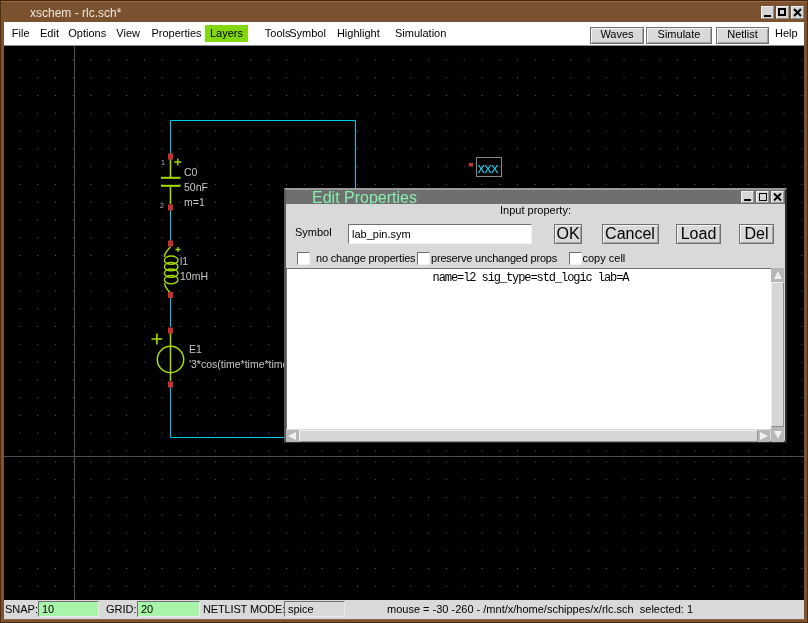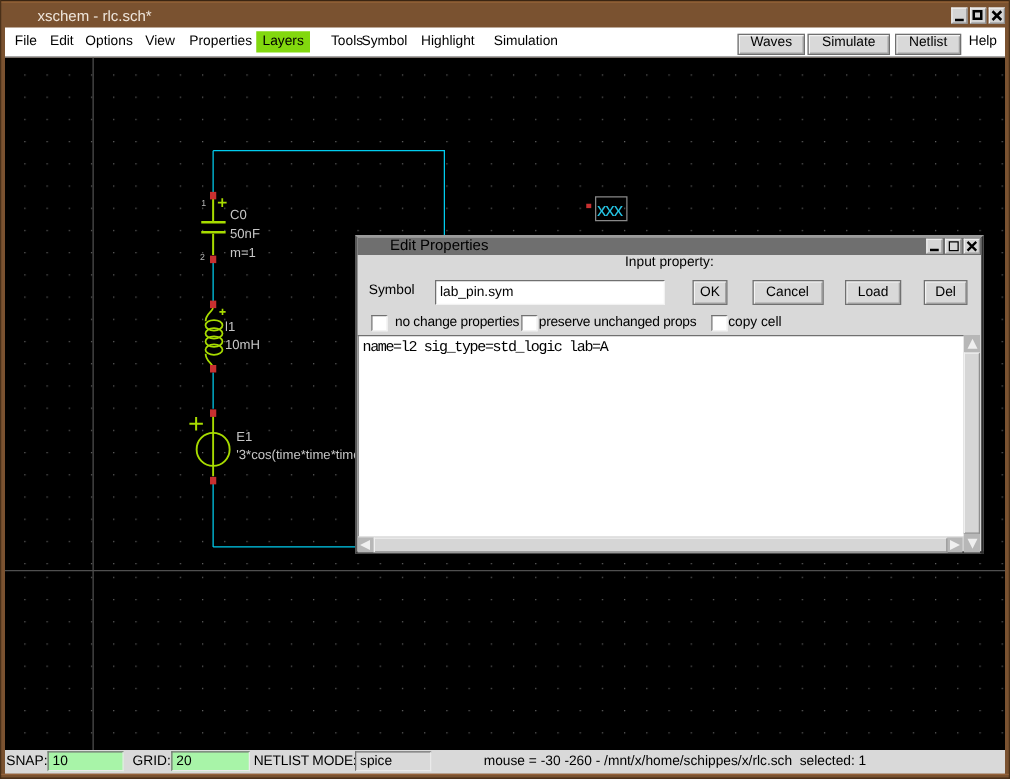--- a/index.html
+++ b/index.html
@@ -21,25 +21,25 @@
         box-shadow:inset 1px 1px 0 #f4f4f4, inset -1px -1px 0 #a3a3a3;}
   
   #statusbar{left:4px;top:600px;width:800px;height:19px;background:#d9d9d9;font-size:11px;color:#000;}
   .sent{position:absolute;top:1px;height:16px;box-sizing:border-box;font-size:11px;line-height:14px;
         border:1px solid;border-color:#707070 #eaeaea #eaeaea #707070;padding:0 3px;}
   .slab{position:absolute;top:3px;font-size:11px;}
   
   #dlg{left:284px;top:188px;width:503px;height:255px;background:#d9d9d9;box-sizing:border-box;
        border:2px solid;border-color:#9b9b9b #2d2d2d #2d2d2d #585858;font-size:11px;color:#000;}
   #dlgtitle{left:0px;top:0px;width:499px;height:13.5px;background:#6f6f6f;}
-  #dlgtitle span{position:absolute;left:26px;top:-1px;color:#000000;font-size:12px;}
+  #dlgtitle span{position:absolute;left:26px;top:-1px;color:#86efac;font-size:16px;}
   .dbtn{width:13px;height:12px;top:1px;background:#d6d6d6;
         border:1px solid;border-color:#f0f0f0 #9a9a9a #9a9a9a #f0f0f0;box-sizing:border-box;}
   .pbtn{position:absolute;height:20px;background:#d9d9d9;border:1px solid #707070;box-sizing:border-box;
-        text-align:center;line-height:18px;font-size:11px;
+        text-align:center;line-height:18px;font-size:16px;
         box-shadow:inset 1px 1px 0 #f4f4f4, inset -1px -1px 0 #a3a3a3;}
   .cbx{position:absolute;width:13px;height:13px;background:#fff;box-sizing:border-box;
        border:1px solid;border-color:#707070 #f2f2f2 #f2f2f2 #707070;}
   .sb{position:absolute;background:#b7b7b7;}
   .sbthumb{position:absolute;background:#d6d6d6;
            border:1px solid;border-color:#f0f0f0 #8e8e8e #8e8e8e #f0f0f0;box-sizing:border-box;}
 </style>
 </head>
 <body>
 
@@ -173,21 +173,21 @@
   <div class="pbtn" style="left:453px;top:34px;width:35px;">Del</div>
   <div class="cbx" style="left:11px;top:62px;"></div>
   <div class="abs" style="left:30px;top:61.5px;letter-spacing:-0.2px;">no change properties</div>
   <div class="cbx" style="left:131px;top:62px;"></div>
   <div class="abs" style="left:145px;top:61.5px;letter-spacing:-0.2px;">preserve unchanged props</div>
   <div class="cbx" style="left:283px;top:62px;"></div>
   <div class="abs" style="left:296.5px;top:61.5px;">copy cell</div>
 
   <div class="abs" style="left:0px;top:78px;width:485px;height:161px;background:#fff;
               border-top:1px solid #707070;border-left:1px solid #707070;box-sizing:border-box;
-              font-family:'Liberation Mono',monospace;font-size:12px;letter-spacing:-1.08px;padding:2px 0 0 3px;">name=l2 sig_type=std_logic lab=A</div>
+              font-family:'Liberation Mono',monospace;font-size:12px;letter-spacing:-1.08px;padding:2px 0 0 3px;text-align:center;">name=l2 sig_type=std_logic lab=A</div>
 
   <div class="sb" style="left:485px;top:78px;width:13px;height:174px;">
     <div class="abs" style="left:3px;top:3px;width:0;height:0;border-left:4px solid transparent;border-right:4px solid transparent;border-bottom:8px solid #efefef;"></div>
     <div class="sbthumb" style="left:0px;top:14px;width:13px;height:145px;"></div>
     <div class="abs" style="left:3px;top:163px;width:0;height:0;border-left:4px solid transparent;border-right:4px solid transparent;border-top:8px solid #efefef;"></div>
   </div>
 
   <div class="sb" style="left:0px;top:240px;width:484px;height:12px;">
     <div class="abs" style="left:2px;top:2px;width:0;height:0;border-top:4px solid transparent;border-bottom:4px solid transparent;border-right:8px solid #efefef;"></div>
     <div class="sbthumb" style="left:13px;top:0px;width:459px;height:12px;"></div>

